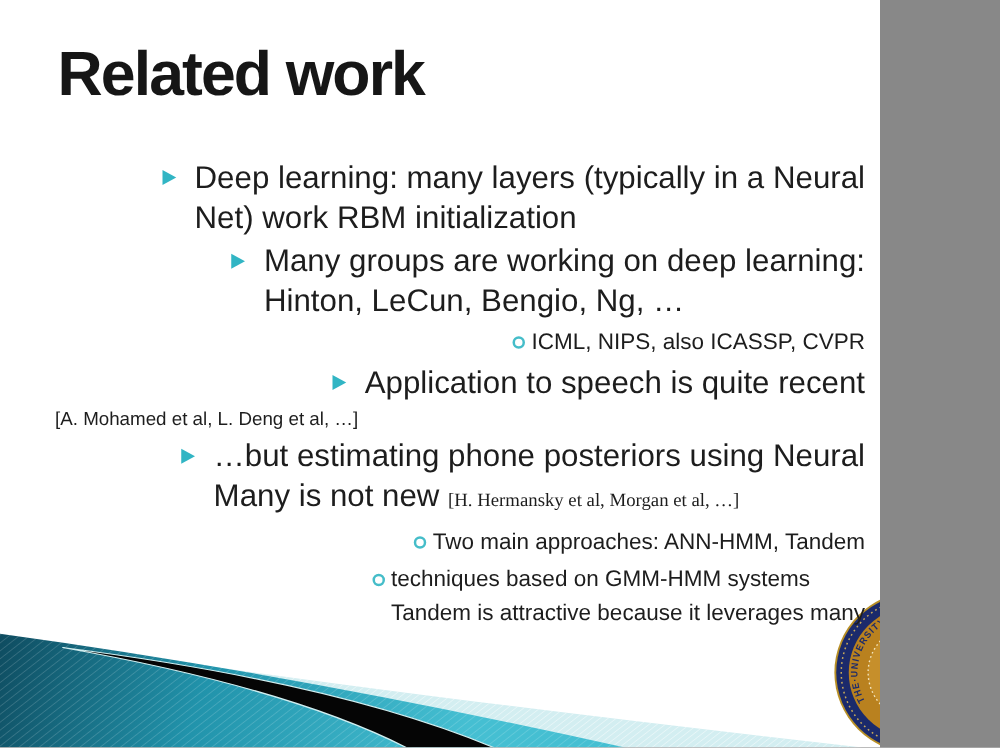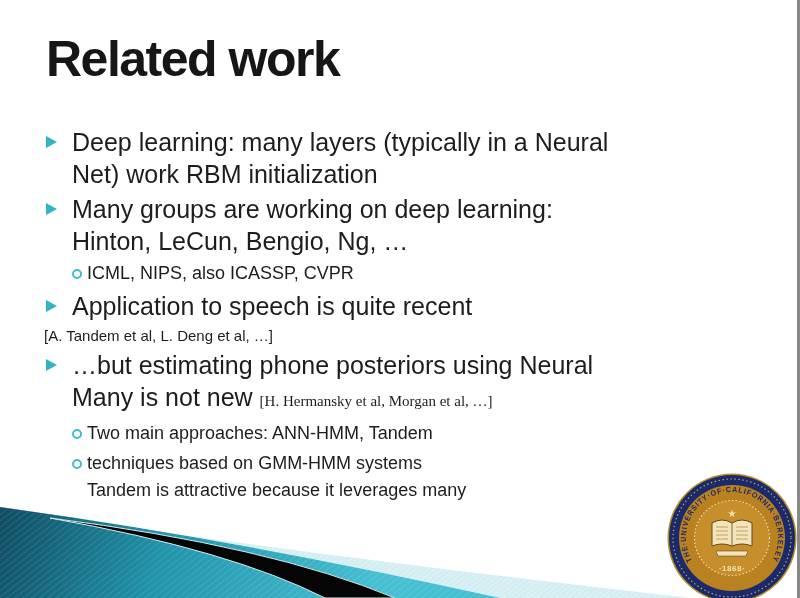--- a/index.html
+++ b/index.html
@@ -1,26 +1,26 @@
 <!DOCTYPE html>
 <html><head>
 <meta charset="utf-8">
 <style>
   html,body{margin:0;padding:0;background:#888;}
   .slide{
-    position:relative;width:797px;height:598px;background:#ffffff;overflow:hidden;
+    position:relative;width:704px;height:598px;background:#ffffff;overflow:hidden;
     font-family:"Liberation Sans","DejaVu Sans",sans-serif;color:#1d1d1d;
   }
   .title{
     position:absolute;left:46px;top:32px;margin:0;
     font-size:50px;font-weight:700;letter-spacing:-1.5px;color:#161616;line-height:1.1;
     z-index:3;
   }
   .content{position:absolute;left:44px;top:126px;right:12px;z-index:3;}
-  .item{display:flex;align-items:flex-start;margin-bottom:3px;}
+  .item{display:flex;align-items:flex-start;margin-bottom:3px;justify-content:flex-end;}
   .item .lines{white-space:nowrap;}
   .l1 .lines{font-size:25px;line-height:32px;}
   .l2{margin-left:28px;}
   .l2 .lines{font-size:18px;line-height:27px;}
   .marker1{flex:none;width:28px;padding-left:2px;box-sizing:border-box;}
   .tri{
     display:block;width:0;height:0;margin-top:10px;
     border-left:11px solid #31b5c4;border-top:6px solid transparent;border-bottom:6px solid transparent;
   }
   .marker2{flex:none;width:15px;}
@@ -97,21 +97,21 @@
 
     <div class="item l1">
       <span class="marker1">
           <i class="tri"></i>
         </span>
       <div class="lines">
         <div>Application to speech is quite recent</div>
       </div>
     </div>
 
-    <div class="cite-line">[A. Tandem et al, L. Deng et al, …]</div>
+    <div class="cite-line">[A. Mohamed et al, L. Deng et al, …]</div>
 
     <div class="item l1">
       <span class="marker1">
           <i class="tri"></i>
         </span>
       <div class="lines">
         <div>…but estimating phone posteriors using Neural</div>
         <div><span>Many is not new </span><span class="cite-inline">[H. Hermansky et al, Morgan et al, …]</span></div>
       </div>
     </div>

